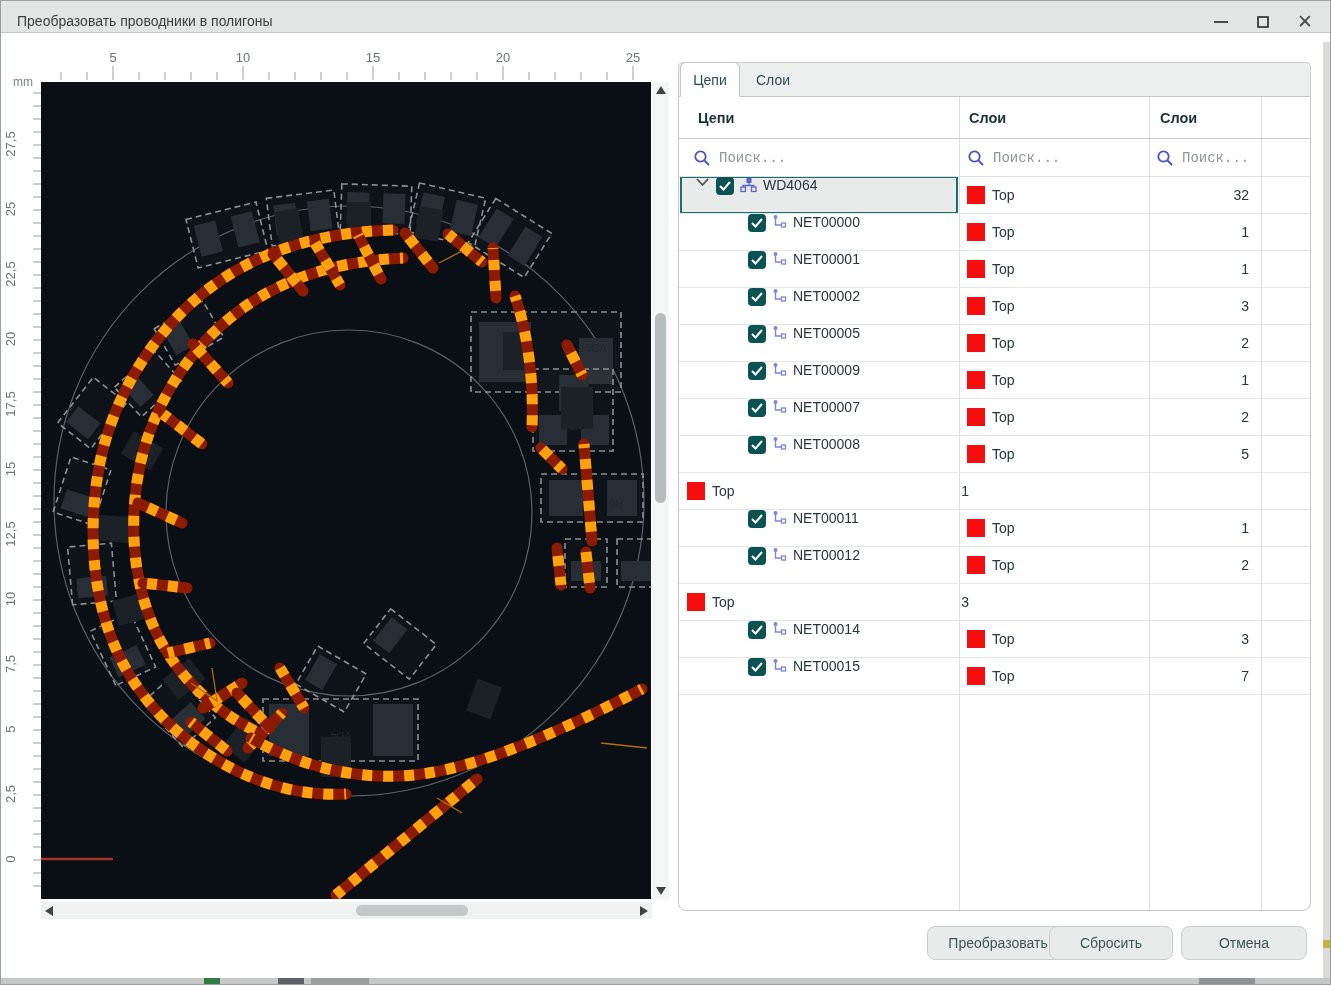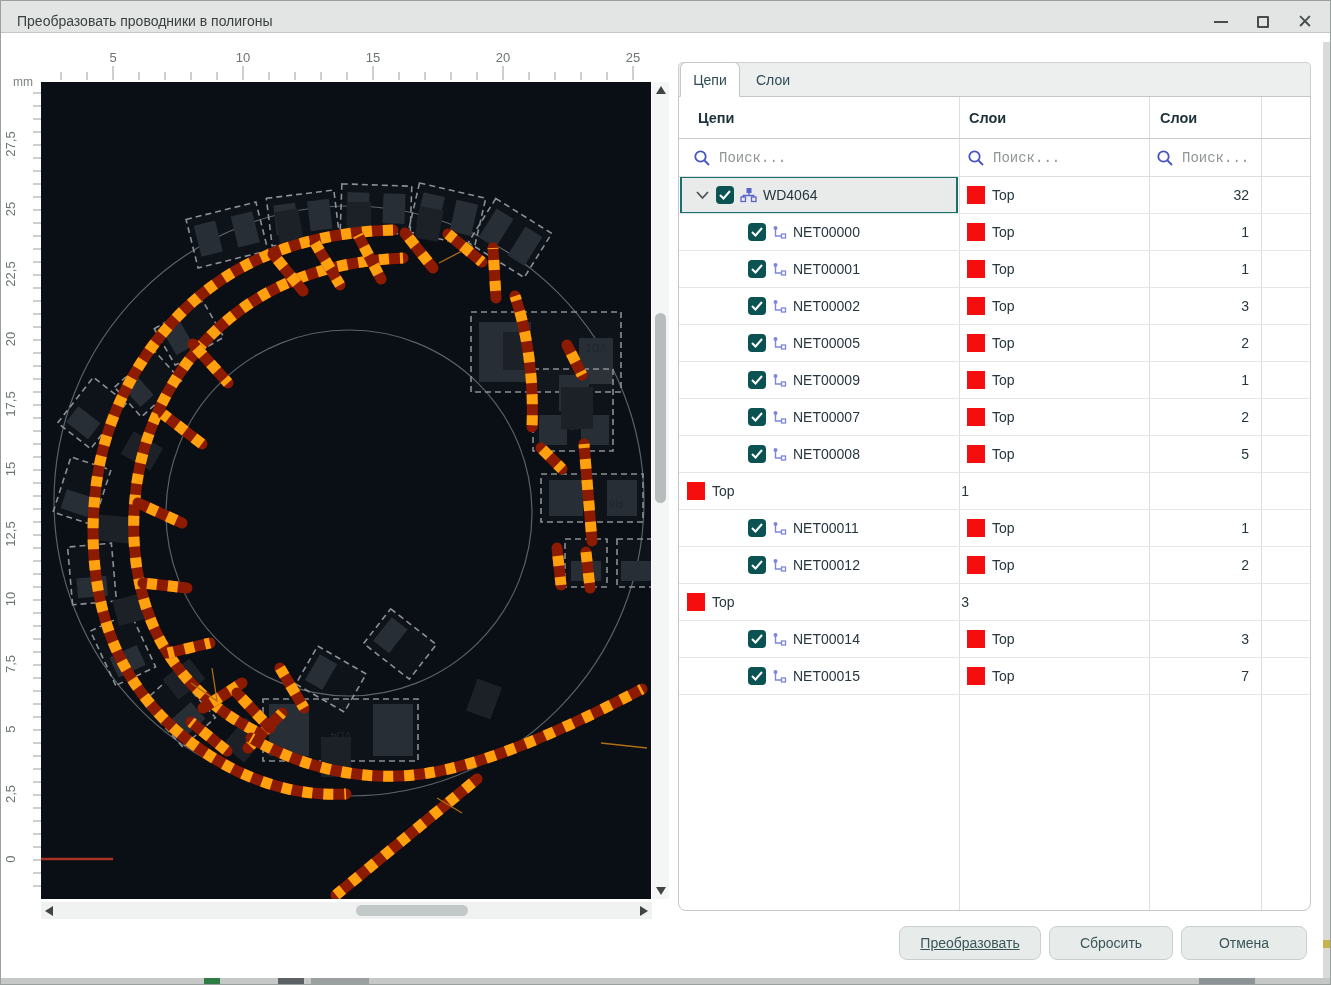--- a/index.html
+++ b/index.html
@@ -46,35 +46,35 @@
   .thead .th { font-size:14.5px; font-weight:bold; color:#1e323b; padding-top:13px; }
   .th1 { width:280px; padding-left:19px; } .th2 { width:190px; padding-left:10px; } .th3 { width:112px; padding-left:11px; }
 
   .searchrow { position:absolute; left:0; top:42px; width:631px; height:38px; border-bottom:1px solid #dcdfde; display:flex; }
   .scell { display:flex; align-items:center; gap:8px; }
   .sc1 { width:280px; padding-left:14px; } .sc2 { width:190px; padding-left:8px; } .sc3 { width:112px; padding-left:7px; }
   .placeholder { font-size:14px; color:#8f9694;font-family:Liberation Mono, monospace; }
 
   .rows { position:absolute; left:0; top:80px; width:631px; }
   .trow { display:flex; height:37px; border-bottom:1px solid #e4e7e6; align-items:stretch; }
-  .c-name { width:280px; display:flex; align-items:center; gap:6px; position:relative; }
+  .c-name { width:280px; display:flex; align-items:flex-start; gap:6px; position:relative; }
   .c-name.child { padding-left:69px; }
   .c-name.parent { padding-left:16px; }
   .c-layer { width:190px; display:flex; align-items:center; gap:7px; padding-left:8px; }
   .c-tracks { width:112px; display:flex; align-items:center; justify-content:flex-end; padding-right:12px; font-size:14px; color:#27363e; }
   .c-rest { flex:1; }
   .sel-cell { position:absolute; left:1px; top:-1px; width:278px; height:38px; background:#e9ebeb; border:2px solid #17706d; z-index:-1; }
   .name-label { font-size:14px; color:#27363e; white-space:nowrap; }
   .checkbox { width:18px; height:18px; background:#0b5352; border-radius:4px; display:flex; align-items:center; justify-content:center; flex:none; }
   .swatch { width:18px; height:18px; flex:none; }
   .layer-label { font-size:14px; color:#27363e; }
 
   
   .btn { position:absolute; top:925px; height:34px; background:#e7ebe9; border:1px solid #c9cfcd; border-radius:8px; font-size:14px; color:#3a5659; display:flex; align-items:center; justify-content:center; cursor:default; }
-  .btn-convert { left:898px; width:142px;text-decoration:underline; }
+  .btn-convert { left:926px; width:142px; }
   .btn-reset { left:1048px; width:124px; }
   .btn-cancel { left:1180px; width:126px; }
 
   
   .bottom-strip { position:absolute; left:0; bottom:0; width:1331px; height:6px; background:#c6c8c7; }
   .bs-block { position:absolute; top:0; height:6px; }
   .right-sliver { position:absolute; right:0; top:41px; width:7px; height:938px; background:#dadbd8; }
   .rs-accent { position:absolute; right:0; top:898px; width:7px; height:8px; background:#c8b34a; }
 </style>
 </head>

